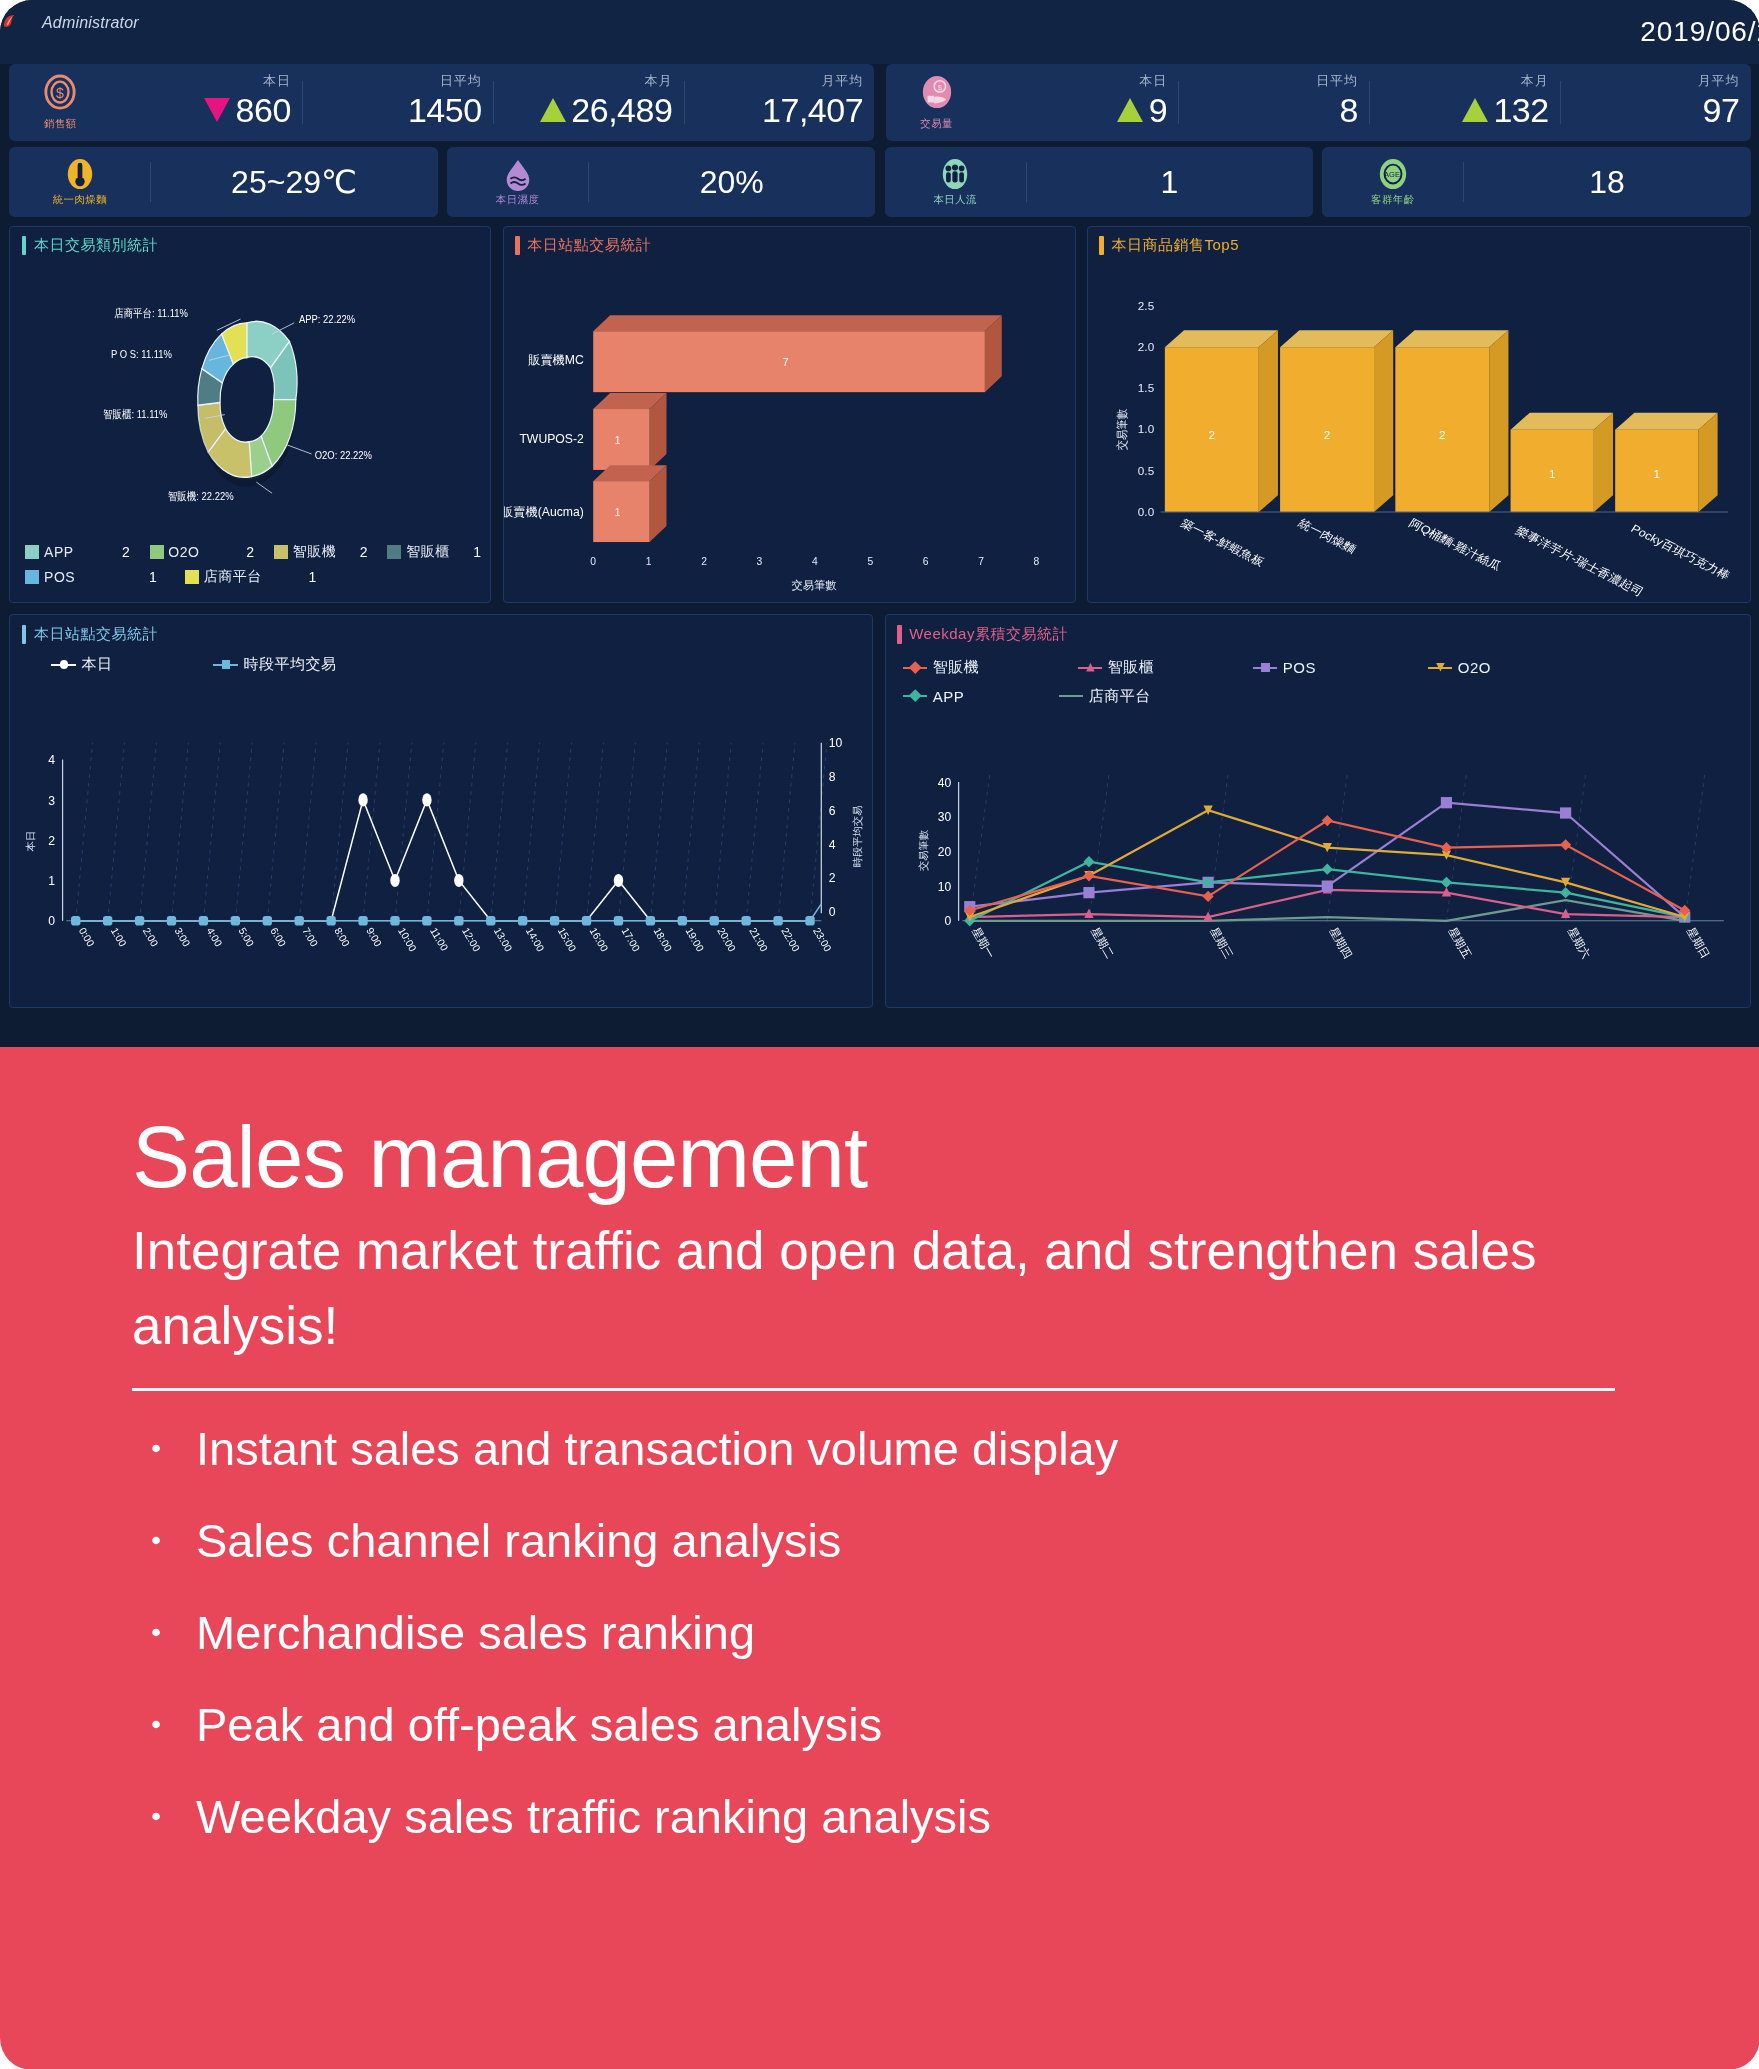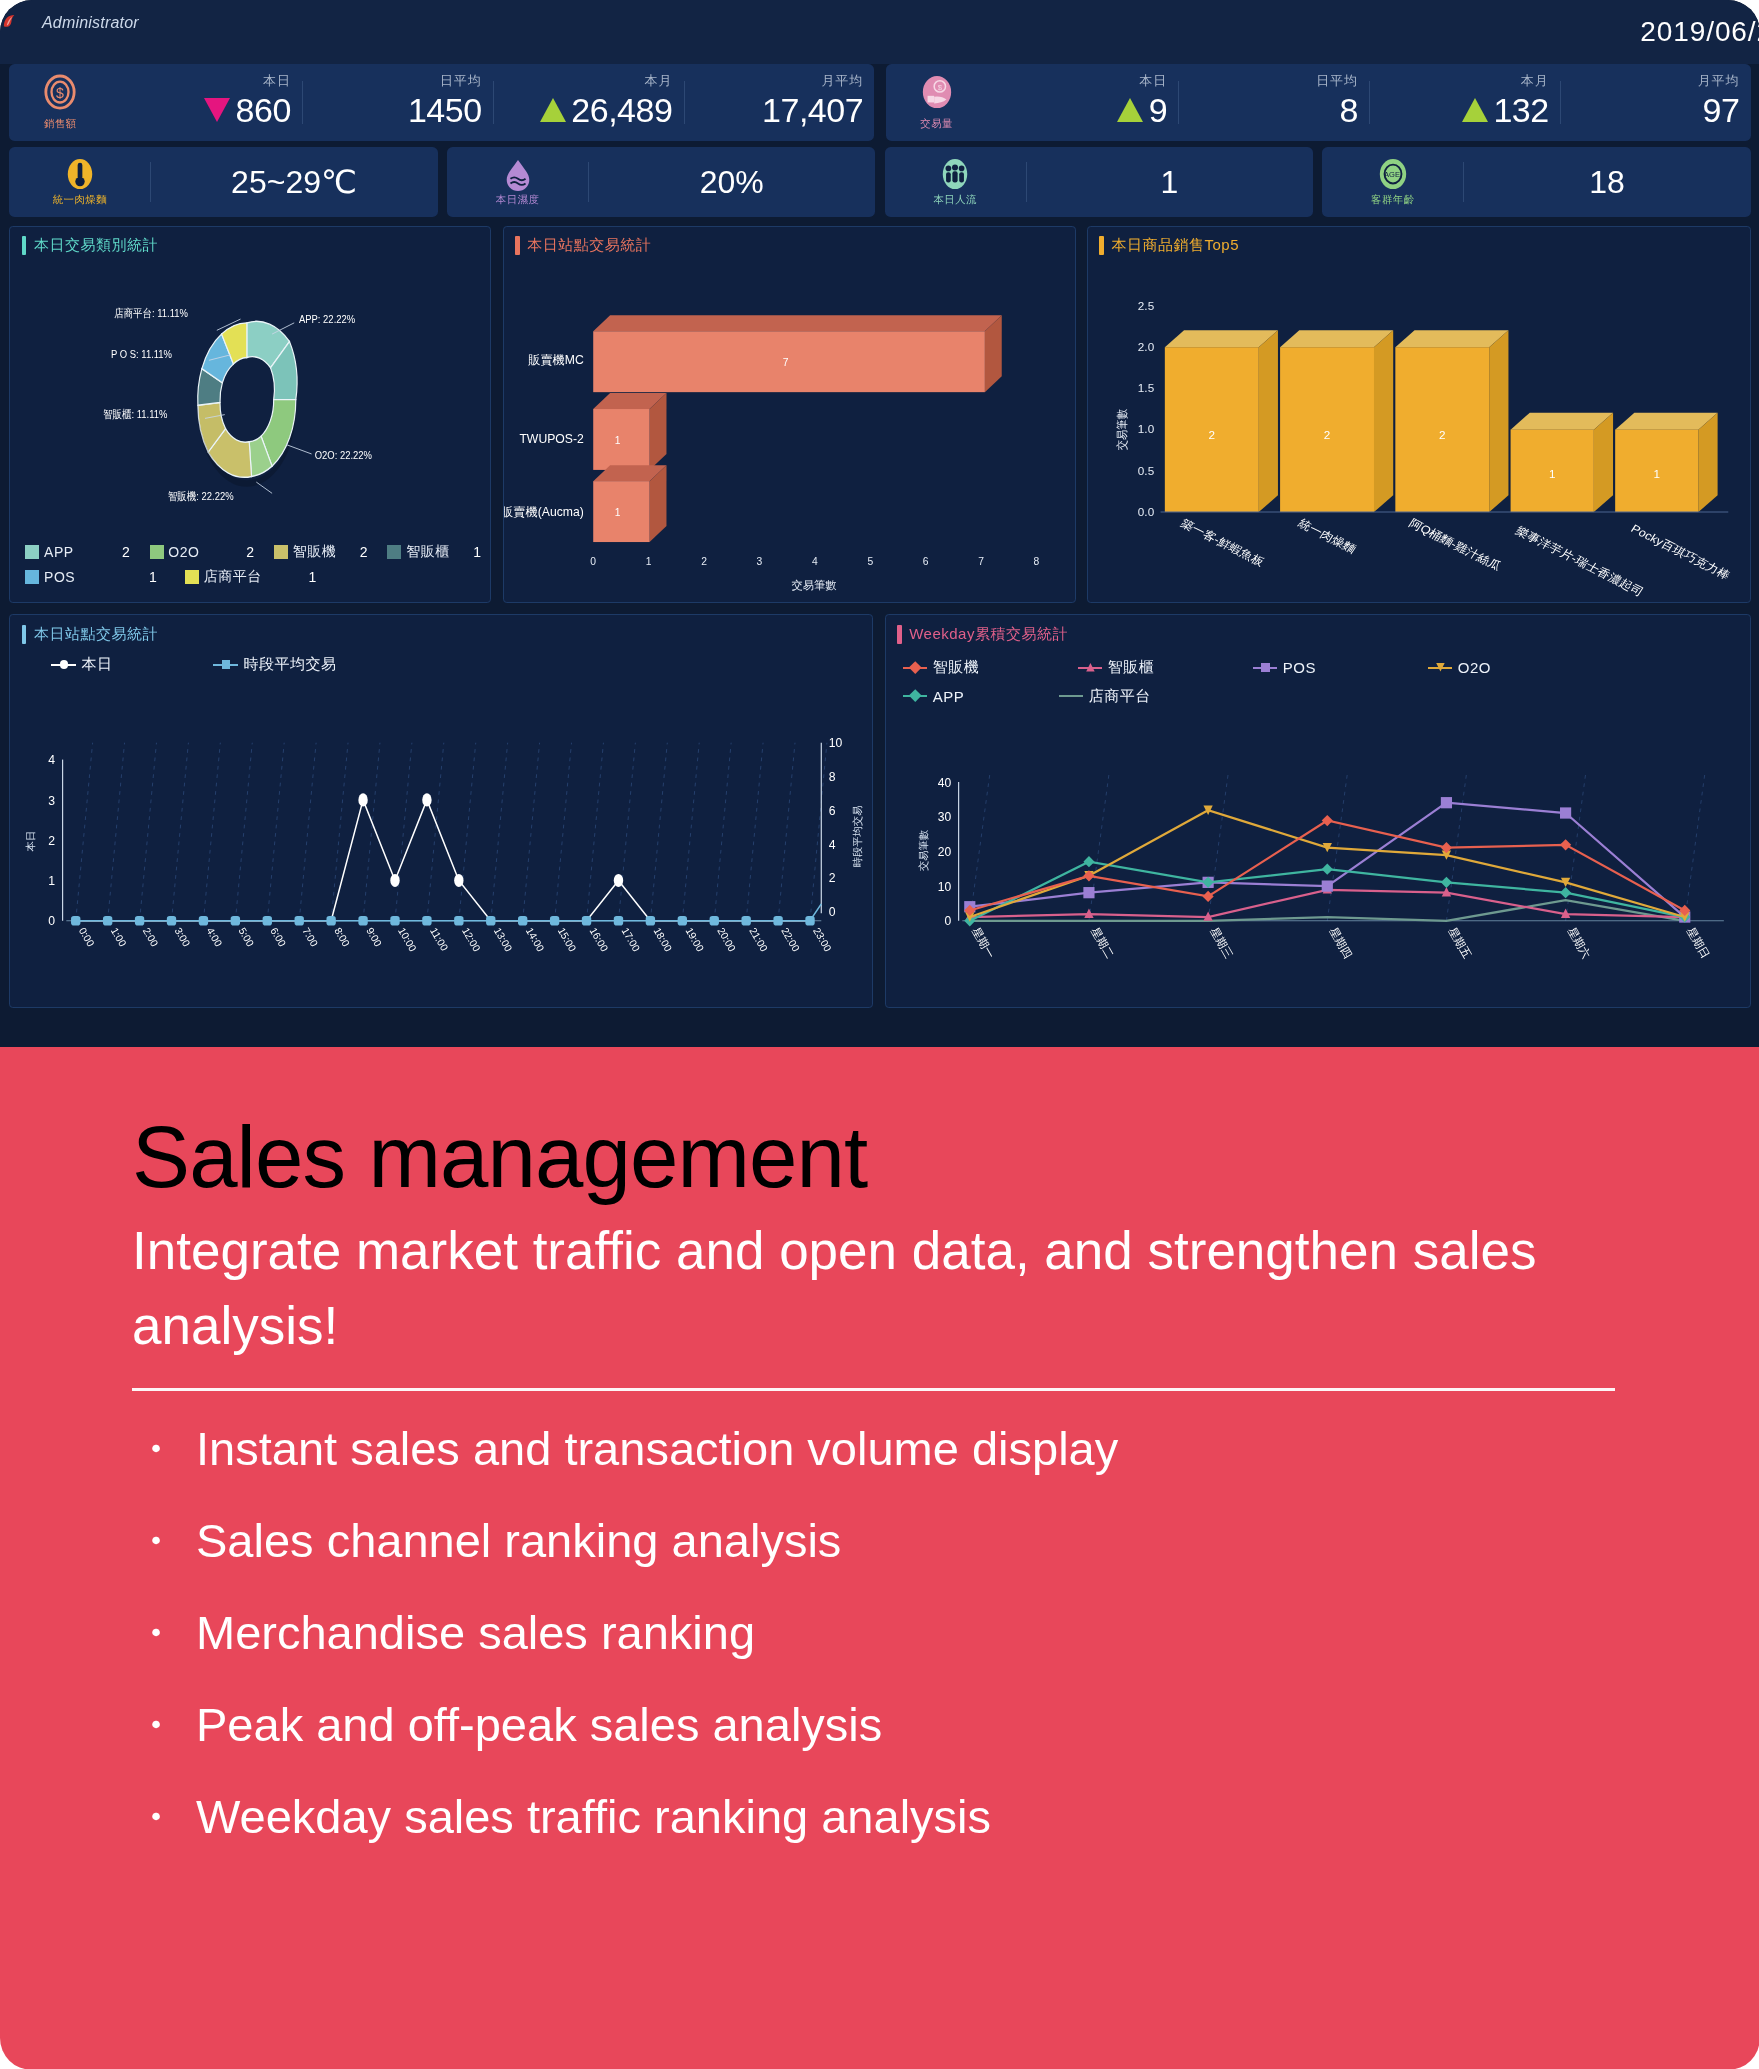--- a/index.html
+++ b/index.html
@@ -103,21 +103,21 @@
   .lg-mk { position: absolute; left: 8.5px; top: -3.8px; width: 8.5px; height: 8.5px; }
   .lg-txt { color: #eef3fa; font-size: 15px; letter-spacing: 0.5px; white-space: nowrap; }
 
   
   .promo {
     position: absolute; left: 0; top: 1047px; width: 1760px; height: 1023px;
     background: #e8475a;
     border-bottom-left-radius: 32px; border-bottom-right-radius: 32px;
     padding: 66px 113px 0 132px;
   }
-  .promo-title { color: #000000; font-size: 87px; font-weight: 400; line-height: 1.0; letter-spacing: -0.9px; }
+  .promo-title { color: #ffffff; font-size: 87px; font-weight: 400; line-height: 1.0; letter-spacing: -0.9px; }
   .promo-sub { color: #ffffff; font-size: 53px; line-height: 1.42; margin-top: 13px; max-width: 1469px; }
   .promo-rule { height: 2.8px; background: #ffffff; margin: 24.5px 0 0 0; width: 1483px; opacity: .95; }
   .promo-list { margin-top: 34px; }
   .promo-li { color: #ffffff; font-size: 47px; line-height: 1.0; margin-bottom: 45px; display: flex; }
   .promo-bullet { margin-right: 17px; }
 </style>
 </head>
 <body>
 
 <div class="page">

